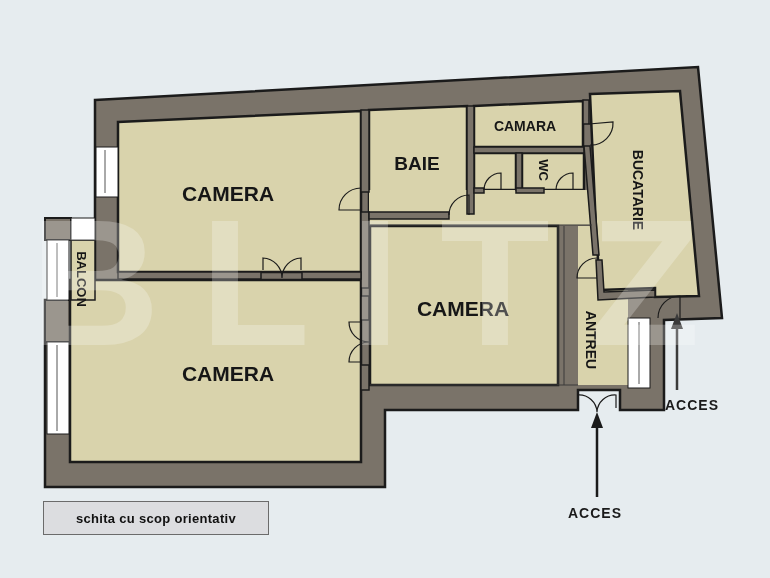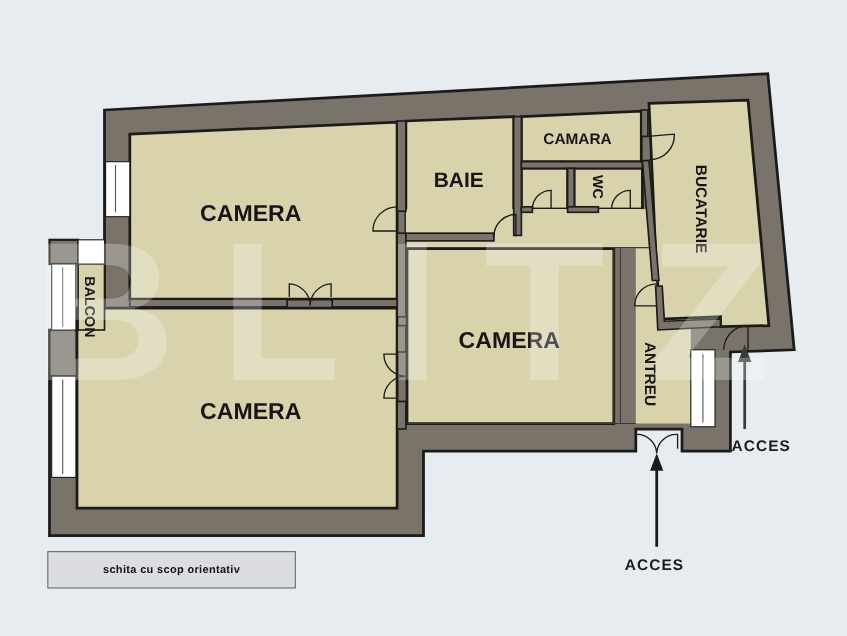--- a/index.html
+++ b/index.html
@@ -17,21 +17,21 @@
   .lbl-xl { font-size: 21px; }
   .lbl-lg { font-size: 19px; }
   .lbl-md { font-size: 14px; }
   .lbl-sm { font-size: 13px; }
   .acces-label { font-family: "Liberation Sans", sans-serif; font-weight: bold; font-size: 14px; fill: #1a1a1a; letter-spacing: 1px; }
   .note-box {
     position: absolute; left: 43px; top: 501px; width: 226px; height: 34px;
     background: #dcdde0; border: 1.5px solid #6b6b6b; box-sizing: border-box;
     display: flex; align-items: center; justify-content: center;
   }
-  .note-text { font-family: "Liberation Sans", sans-serif; font-weight: bold; font-size: 10px; color: #111; letter-spacing: 0.3px; }
+  .note-text { font-family: "Liberation Sans", sans-serif; font-weight: bold; font-size: 13px; color: #111; letter-spacing: 0.3px; }
   .watermark {
     position: absolute; left: 0; top: 205px; width: 770px; height: 160px;
     pointer-events: none;
   }
 </style>
 </head>
 <body>
 
 <svg id="plan" viewBox="0 0 770 578" xmlns="http://www.w3.org/2000/svg">
 

